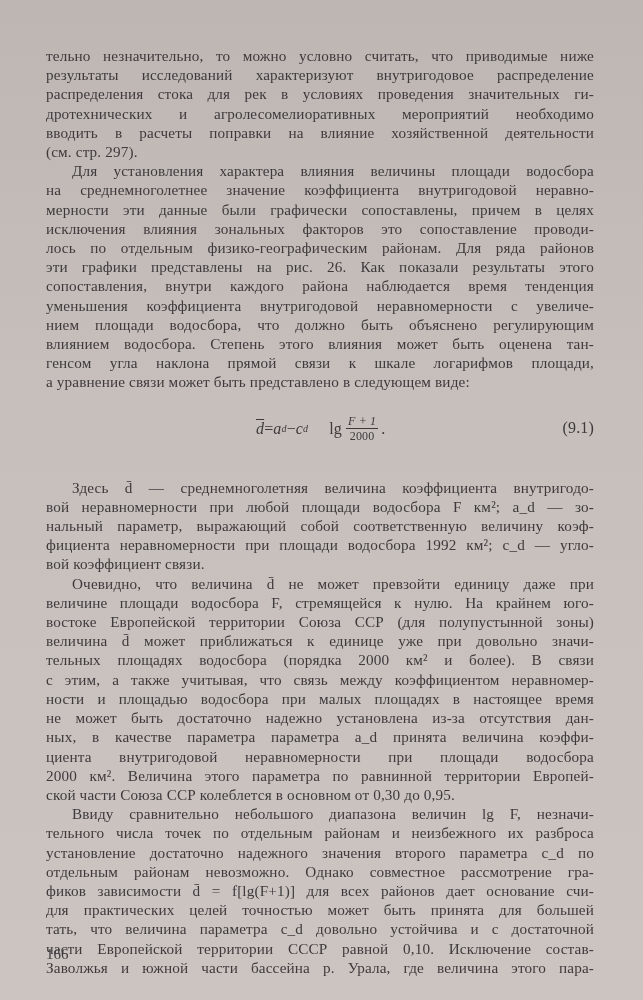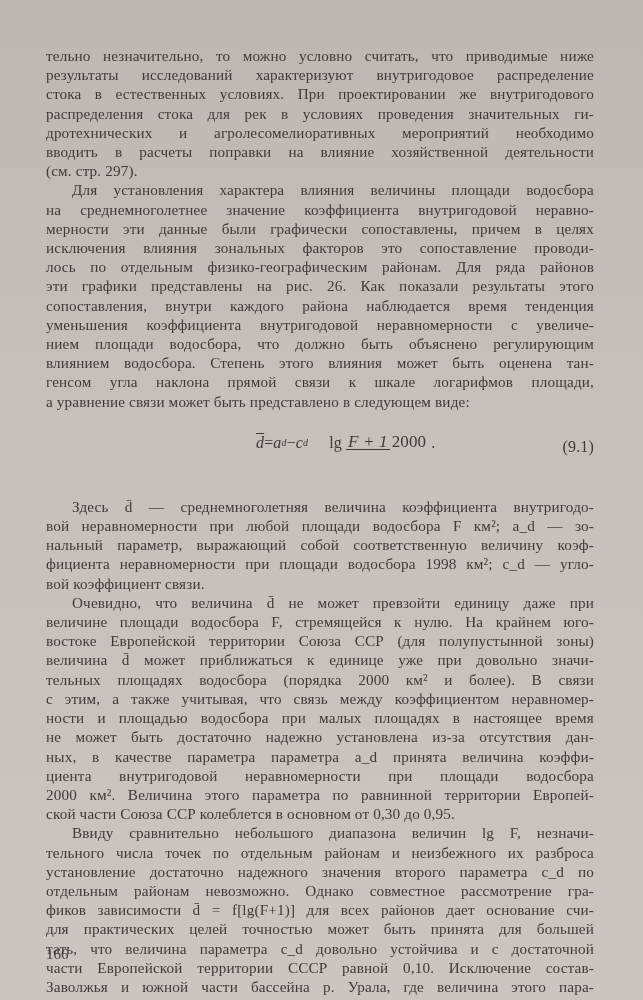--- a/index.html
+++ b/index.html
@@ -19,37 +19,36 @@
   .page p { margin:0; }
   .line { display:block; text-align:justify; text-align-last:justify; white-space:nowrap; }
   .line.last { text-align-last:left; }
   .formula {
     position:relative; height:48px; margin:14px 0 24px 0;
   }
   .formula .expr {
     position:absolute; left:210px; top:8px; font-size:16px; font-style:normal;
     display:flex; align-items:center;
   }
-  .formula .frac { display:inline-flex; flex-direction:row; align-items:center; margin-left:4px; font-size:17px; line-height:14px; }
+  .formula .frac { display:inline-flex; flex-direction:column; align-items:center; margin-left:4px; font-size:12px; line-height:14px; }
   .formula .frac .num { border-bottom:1px solid #3e3a3c; padding:0 2px; font-style:italic; }
   .formula .frac .den { padding:0 2px; }
   .formula .eqno { position:absolute; right:0; top:12px; font-size:16px;margin-left:6px; }
   .it { font-style:italic; }
   .bar { text-decoration:overline; font-style:italic; }
   .pageno { position:absolute; left:46px; top:946px; font-size:15px; }
 </style>
 </head>
 <body>
 
 <div class="page">
   <div id="block1">
       <p>
         <span class="line">тельно незначительно, то можно условно считать, что приводимые ниже</span>
         <span class="line">результаты исследований характеризуют внутригодовое распределение</span>
-        <span class="line">стока в естественных условиях. При проектировании же внутригодового</span>
         <span class="line">распределения стока для рек в условиях проведения значительных ги-</span>
         <span class="line">дротехнических и агролесомелиоративных мероприятий необходимо</span>
         <span class="line">вводить в расчеты поправки на влияние хозяйственной деятельности</span>
         <span class="line last">(см. стр. 297).</span>
       </p>
       <p>
         <span class="line" style="padding-left: 26px;">Для установления характера влияния величины площади водосбора</span>
         <span class="line">на среднемноголетнее значение коэффициента внутригодовой неравно-</span>
         <span class="line">мерности эти данные были графически сопоставлены, причем в целях</span>
         <span class="line">исключения влияния зональных факторов это сопоставление проводи-</span>
@@ -81,21 +80,21 @@
       <span style="margin-left:3px">.</span>
     </div>
     <div class="eqno">(9.1)</div>
   </div>
 
   <div id="block2">
       <p>
         <span class="line" style="padding-left: 26px;">Здесь d̄ — среднемноголетняя величина коэффициента внутригодо-</span>
         <span class="line">вой неравномерности при любой площади водосбора F км²; a_d — зо-</span>
         <span class="line">нальный параметр, выражающий собой соответственную величину коэф-</span>
-        <span class="line">фициента неравномерности при площади водосбора 1998 км²; c_d — угло-</span>
+        <span class="line">фициента неравномерности при площади водосбора 1992 км²; c_d — угло-</span>
         <span class="line last">вой коэффициент связи.</span>
       </p>
       <p>
         <span class="line" style="padding-left: 26px;">Очевидно, что величина d̄ не может превзойти единицу даже при</span>
         <span class="line">величине площади водосбора F, стремящейся к нулю. На крайнем юго-</span>
         <span class="line">востоке Европейской территории Союза ССР (для полупустынной зоны)</span>
         <span class="line">величина d̄ может приближаться к единице уже при довольно значи-</span>
         <span class="line">тельных площадях водосбора (порядка 2000 км² и более). В связи</span>
         <span class="line">с этим, а также учитывая, что связь между коэффициентом неравномер-</span>
         <span class="line">ности и площадью водосбора при малых площадях в настоящее время</span>

